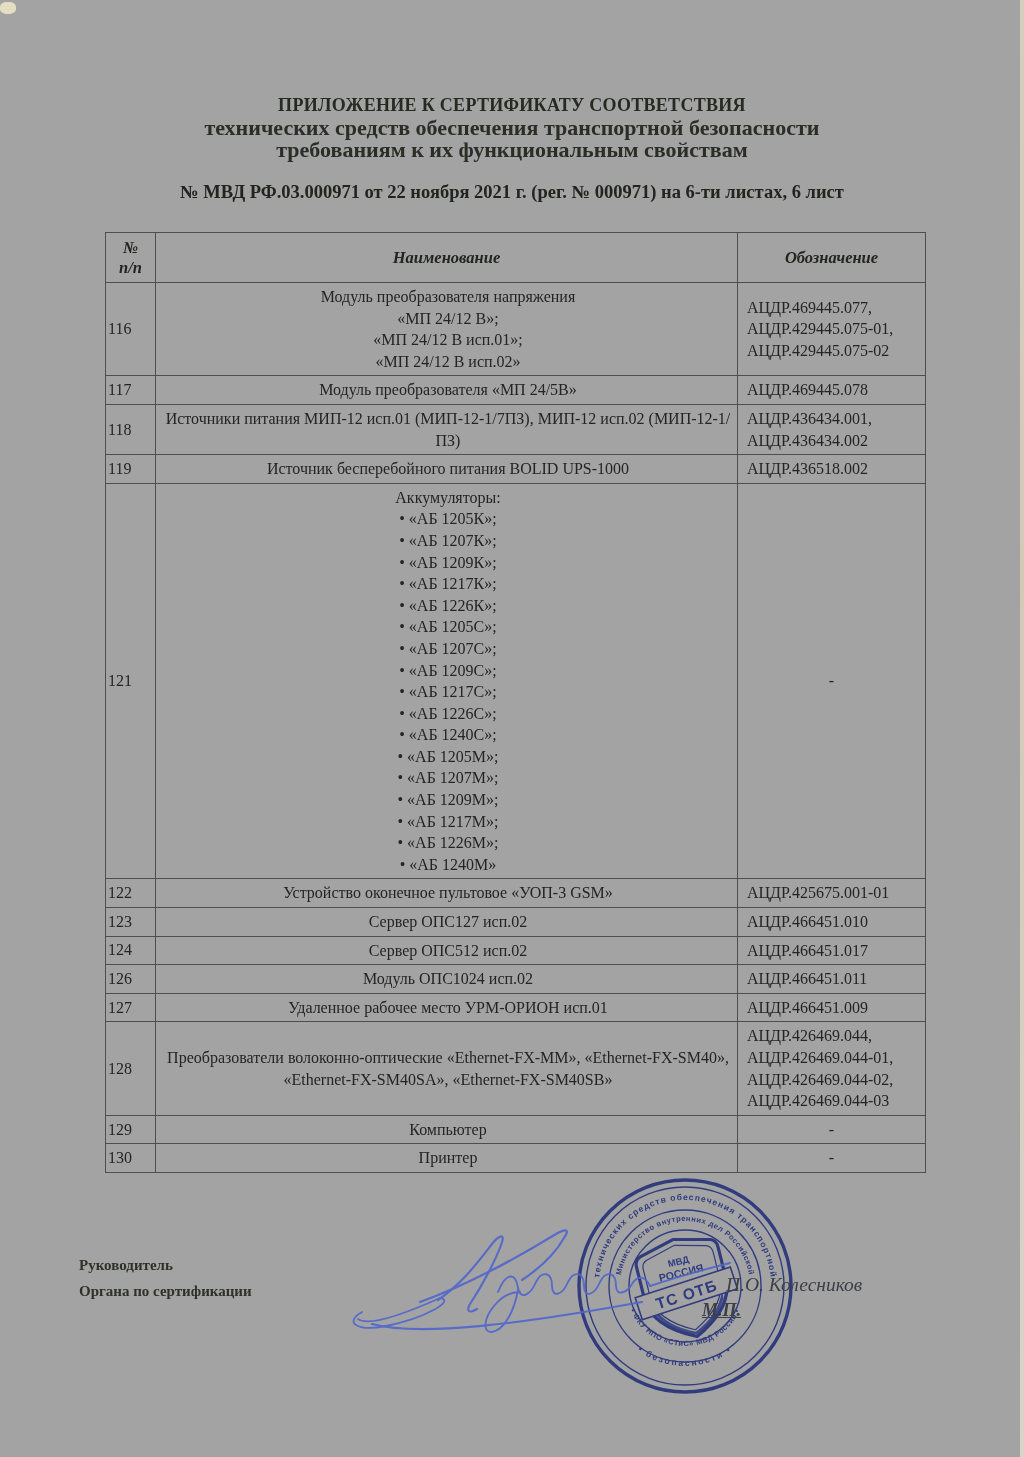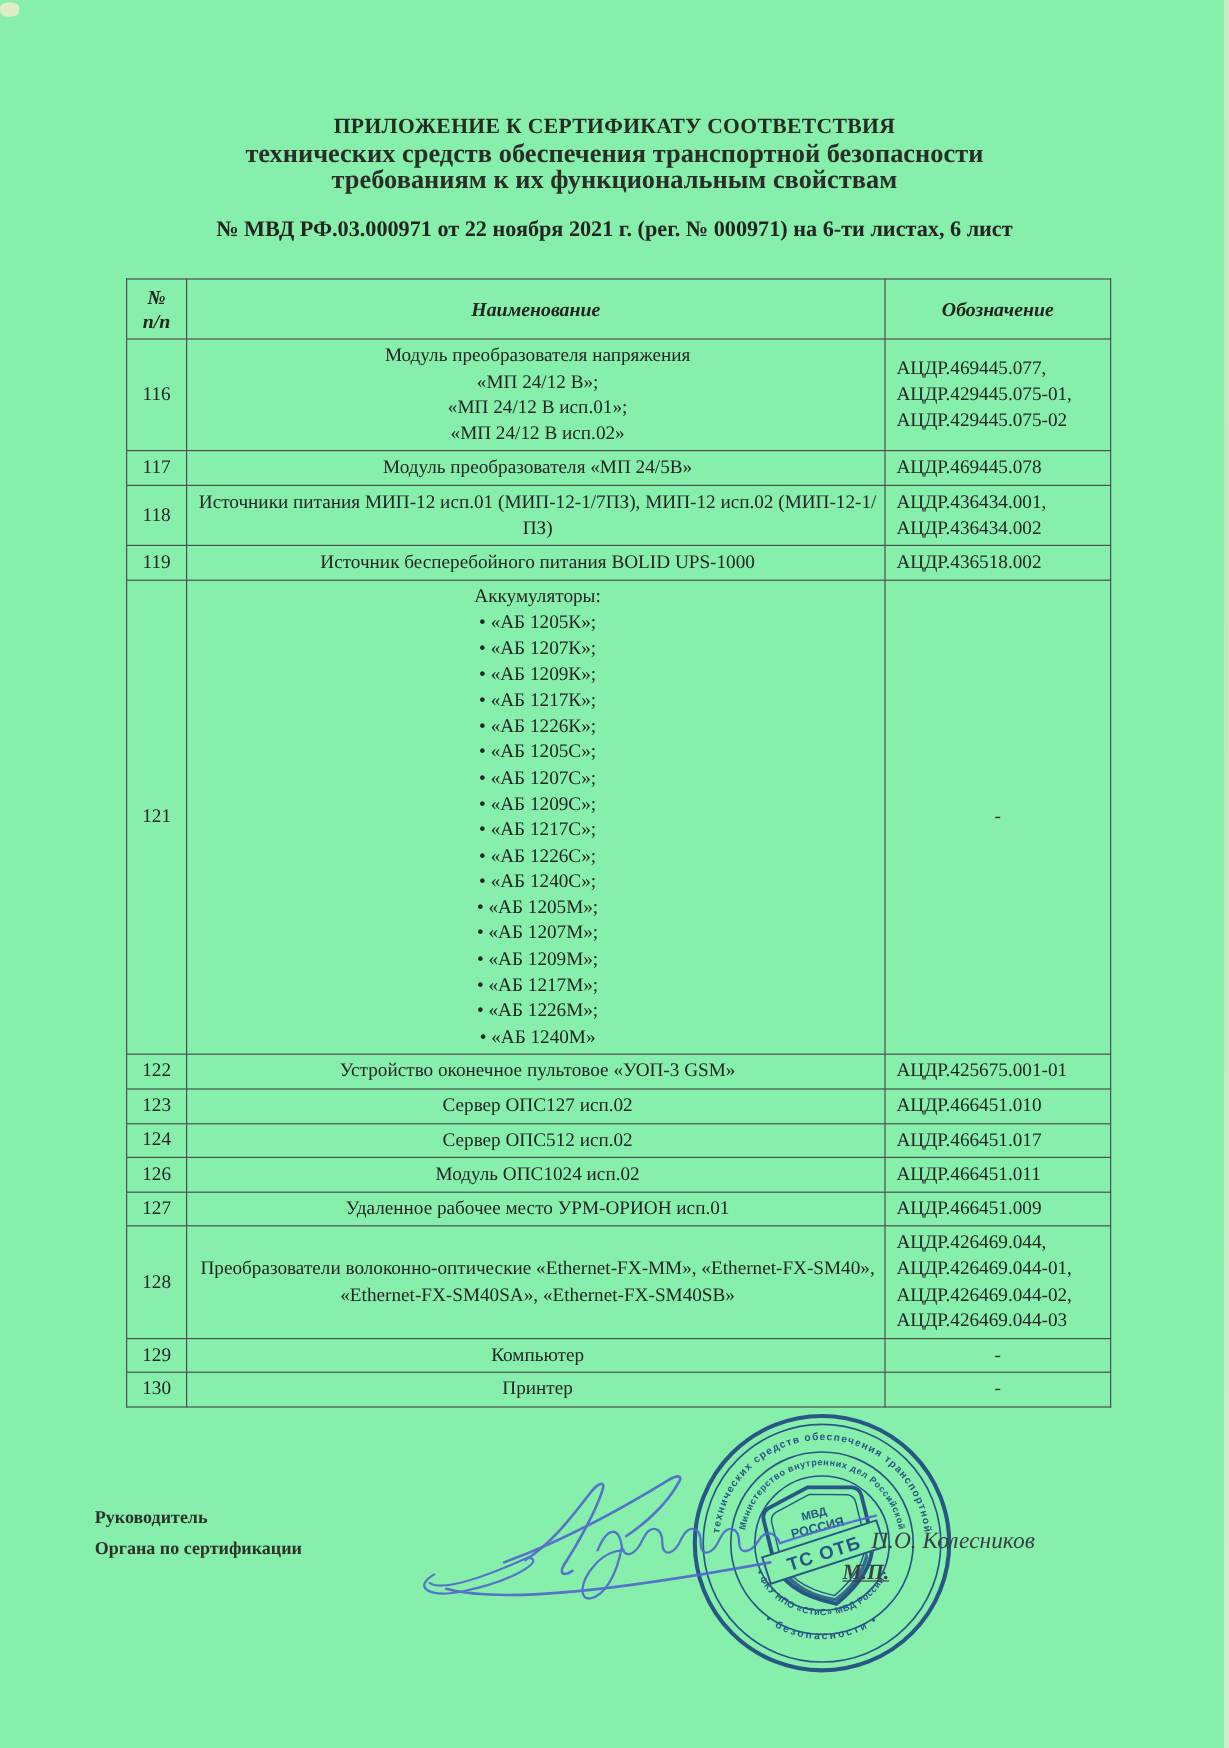--- a/index.html
+++ b/index.html
@@ -5,21 +5,21 @@
   * { box-sizing: border-box; }
   html, body { margin: 0; padding: 0; }
   body {
     width: 1024px; height: 1457px;
     background: #ffffff;
     font-family: "Liberation Serif", "DejaVu Serif", serif;
     color: #1e1e1e;
     position: relative;
     overflow: hidden;
   }
-  .page { position: absolute; inset: 0; background: #86efac; }
+  .page { position: absolute; inset: 0; background: #a3a3a3; }
 
   
   .artifact-corner { position:absolute; left:0; top:2px; width:16px; height:12px;
     background:#f4ecca; border-radius:40%; opacity:.8; }
   .artifact-edge { position:absolute; right:0; top:0; width:4px; height:100%;
     background:linear-gradient(180deg,#f0e6cd 0%,#ecdfc0 40%,#f5efdd 100%); opacity:.65; }
 
   
   .doc-header { position:absolute; top:94px; left:0; width:100%; text-align:center; }
   .t1 { font-size:18px; font-weight:bold; letter-spacing:.3px; line-height:23px; color:#262b22;}
@@ -36,21 +36,21 @@
     font-size:16px; color:#242424;
     vertical-align:middle;
   }
   table.cert th {
     font-style:italic; font-weight:bold; font-size:16.5px;
     text-align:center; height:50px; line-height:20px; color:#22251f;
   }
   col.w-num { width:50px; }
   col.w-name { width:582px; }
   col.w-des { width:188px; }
-  td.c-num { text-align:center; padding:3px 2px; }
+  td.c-num { padding:3px 2px; }
   td.c-name { padding:3px 6px 3px 9px; line-height:21.6px; text-align:center; }
   td.c-des { padding:3px 4px 3px 9px; line-height:21.6px; text-align:left; }
   td.c-des.center { text-align:center; padding-left:4px; }
 
   
   .sign-block { position:absolute; left:79px; top:1252px;
     font-size:15px; font-weight:bold; line-height:26px; color:#2e3128; }
   .signer-name { position:absolute; left:726px; top:1274px;
     font-size:19.5px; font-weight:normal; font-style:italic; color:#3c3f44; z-index:5; }
   .seal-mark { position:absolute; left:702px; top:1300px;

